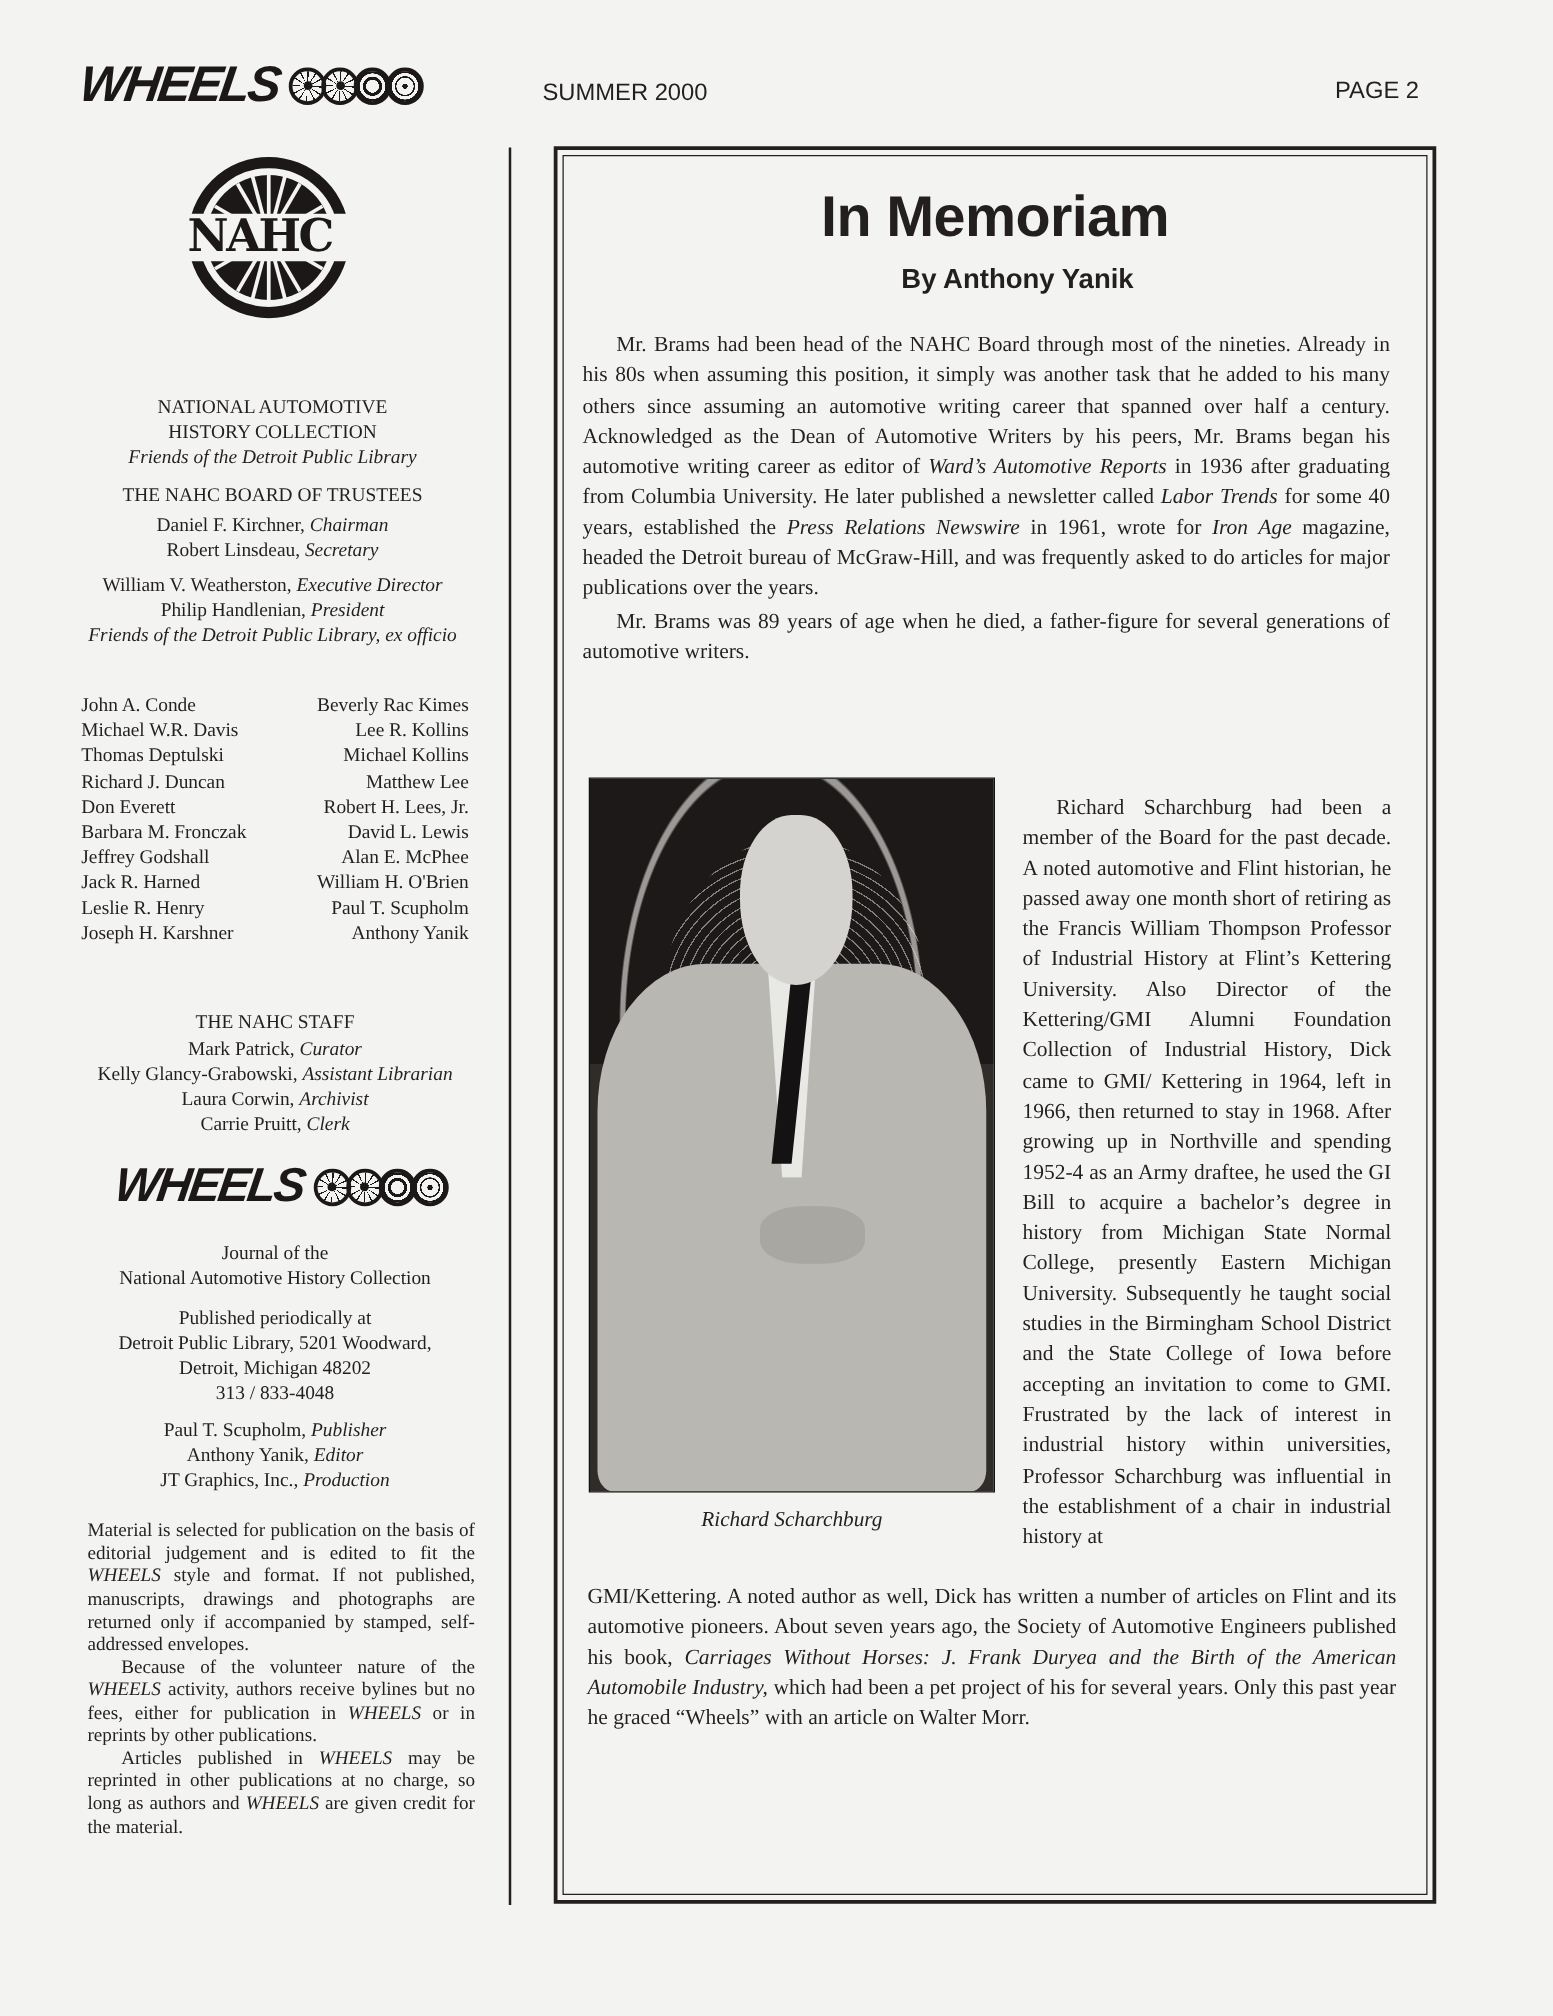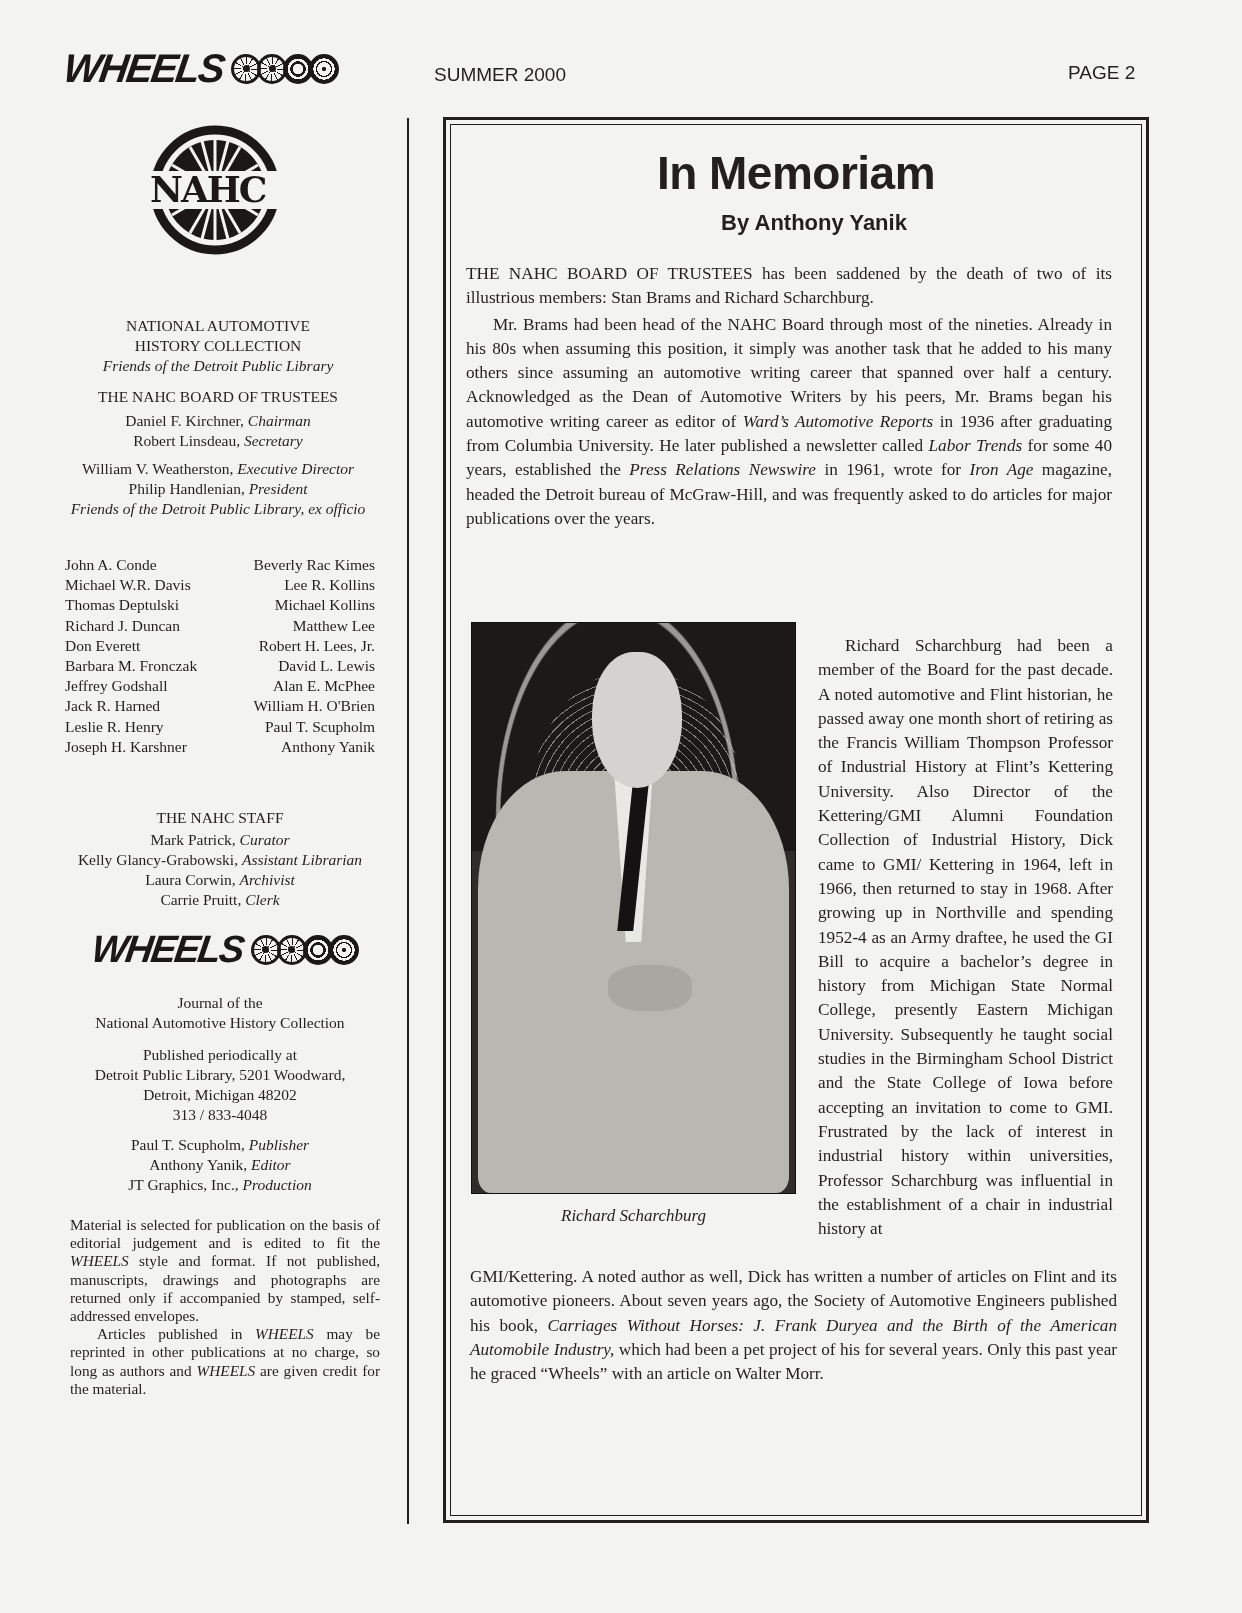--- a/index.html
+++ b/index.html
@@ -148,34 +148,35 @@
   <div>Detroit Public Library, 5201 Woodward,</div>
   <div>Detroit, Michigan 48202</div>
   <div>313 / 833-4048</div>
   <div style="margin-top:10px;"><span>Paul T. Scupholm, </span><i>Publisher</i></div>
   <div><span>Anthony Yanik, </span><i>Editor</i></div>
   <div><span>JT Graphics, Inc., </span><i>Production</i></div>
 </div>
 
 <div class="abs policy" style="left:70px; top:1216px; width:310px;">
   <p><span>Material is selected for publication on the basis of editorial judgement and is edited to fit the </span><i>WHEELS</i><span> style and format. If not published, manuscripts, drawings and photographs are returned only if accompanied by stamped, self-addressed envelopes.</span></p>
+  <p><span>Because of the volunteer nature of the </span><i>WHEELS</i><span> activity, authors receive bylines but no fees, either for publication in </span><i>WHEELS</i><span> or in reprints by other publications.</span></p>
   <p><span>Articles published in </span><i>WHEELS</i><span> may be reprinted in other publications at no charge, so long as authors and </span><i>WHEELS</i><span> are given credit for the material.</span></p>
 </div>
 
 <div class="abs divider" style="left:407px; top:118px; width:2px; height:1406px;"></div>
 
 <div class="abs frame-outer" style="left:443px; top:117px; width:706px; height:1406px;"></div>
 <div class="abs frame-inner" style="left:450px; top:124px; width:692px; height:1392px;"></div>
 
 <div class="abs center sans" style="left:450px; top:146px; width:692px; font-size:46px; font-weight:bold; letter-spacing:-0.5px;">In Memoriam</div>
 <div class="abs center sans" style="left:450px; top:210px; width:692px; font-size:22px; font-weight:bold;margin-left:18px;">By Anthony Yanik</div>
 
 <div class="abs article" style="left:466px; top:262px; width:646px;">
-  <p>THE NAHC BOARD OF TRUSTEES has been saddened by the death of two of its illustrious members: Stan Brams and Richard Scharchburg.</p>
   <p class="indent" style="margin-top:2px;"><span>Mr. Brams had been head of the NAHC Board through most of the nineties. Already in his 80s when assuming this position, it simply was another task that he added to his many others since assuming an automotive writing career that spanned over half a century. Acknowledged as the Dean of Automotive Writers by his peers, Mr. Brams began his automotive writing career as editor of </span><i>Ward’s Automotive Reports</i><span> in 1936 after graduating from Columbia University. He later published a newsletter called </span><i>Labor Trends</i><span> for some 40 years, established the </span><i>Press Relations Newswire</i><span> in 1961, wrote for </span><i>Iron Age</i><span> magazine, headed the Detroit bureau of McGraw-Hill, and was frequently asked to do articles for major publications over the years.</span></p>
+  <p class="indent" style="margin-top:2px;">Mr. Brams was 89 years of age when he died, a father-figure for several generations of automotive writers.</p>
 </div>
 
 <div class="abs photo" style="left:471px; top:622px; width:325px; height:572px;">
   <div class="fan"></div>
   <div class="jacket"></div>
   <div class="shirt"></div>
   <div class="tie"></div>
   <div class="head"></div>
   <div class="hands"></div>
 </div>

